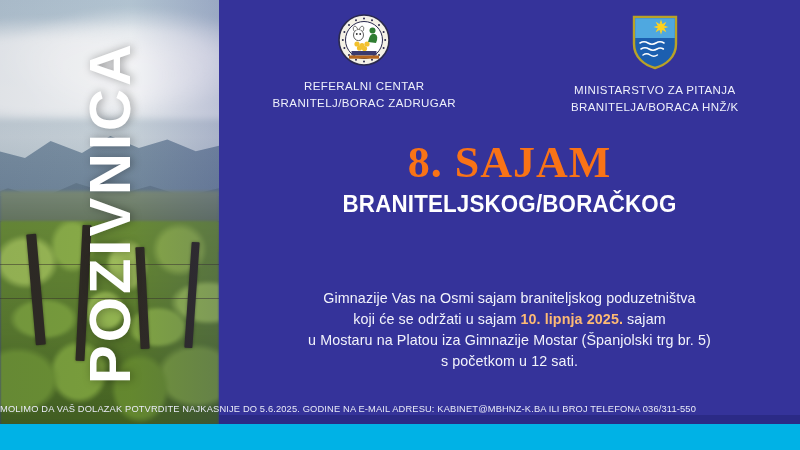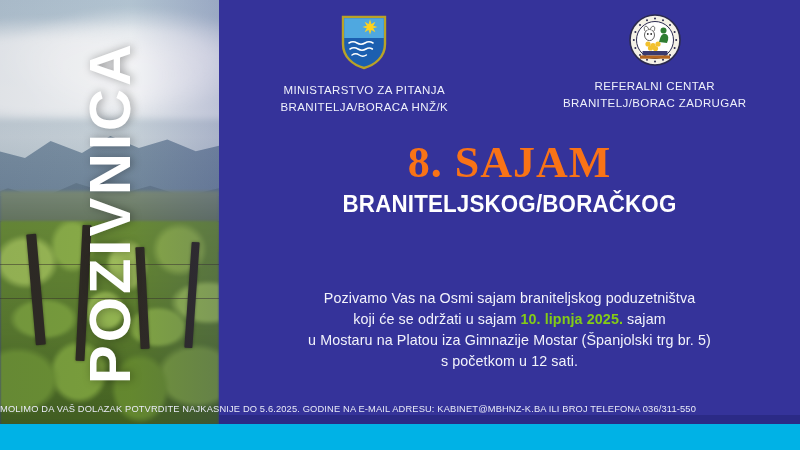--- a/index.html
+++ b/index.html
@@ -169,21 +169,21 @@
   .body-text{
     position:absolute;left:219px;top:288px;width:581px;
     text-align:center;
     color:#f2f3fb;
     font-size:14.3px;
     line-height:21px;
     font-weight:400;
     letter-spacing:.1px;
     padding:0 12px;
   }
-  .body-text b{font-weight:700;color:#84cc16;}
+  .body-text b{font-weight:700;color:#fdba74;}
 
   
   .footer-strip{
     position:absolute;left:0;top:398px;width:664px;height:22px;
     display:flex;align-items:center;justify-content:flex-start;
     z-index:5;
   }
   .footer-strip span{
     color:#e9ebf7;
     font-size:9.3px;
@@ -219,47 +219,20 @@
     <div class="post p3"></div>
     <div class="post p4"></div>
     <div class="shade"></div>
   </div>
 
   <div class="pozivnica">
     <span>POZIVNICA</span>
   </div>
 
   <div class="logos">
-
-    <div class="logo-block">
-      <span>
-        <svg class="shield" viewBox="0 0 48 56" aria-hidden="true">
-          <path d="M3 3 H45 V30 C45 43 35 51 24 54 C13 51 3 43 3 30 Z" fill="#1c5fb0" stroke="#b9a227" stroke-width="2.4"></path>
-          <path d="M4.2 4.2 H43.8 V24 H4.2 Z" fill="#4fa8e0"></path>
-          <g fill="#ffd21e">
-            <circle cx="30" cy="13" r="3.6"></circle>
-            <path d="M30 5.5 L31.3 9.6 L30 10 L28.7 9.6 Z"></path>
-            <path d="M30 20.5 L28.7 16.4 L30 16 L31.3 16.4 Z"></path>
-            <path d="M22.5 13 L26.6 11.7 L27 13 L26.6 14.3 Z"></path>
-            <path d="M37.5 13 L33.4 14.3 L33 13 L33.4 11.7 Z"></path>
-            <path d="M24.7 7.7 L28.4 10 L27.6 11 L26.3 11.3 Z"></path>
-            <path d="M35.3 18.3 L31.6 16 L32.4 15 L33.7 14.7 Z"></path>
-            <path d="M35.3 7.7 L33.7 11.3 L32.4 11 L31.6 10 Z"></path>
-            <path d="M24.7 18.3 L26.3 14.7 L27.6 15 L28.4 16 Z"></path>
-          </g>
-          <g fill="none" stroke="#ffffff" stroke-width="1.5" stroke-linecap="round">
-            <path d="M9 29 q4 -2.6 8 0 q4 2.6 8 0 q4 -2.6 8 0"></path>
-            <path d="M10 35 q4 -2.6 8 0 q4 2.6 8 0 q3.2 -2.1 6.4 0"></path>
-            <path d="M12 41 q3.6 -2.4 7.2 0 q3.6 2.4 7.2 0"></path>
-          </g>
-        </svg>
-      </span>
-      <div class="logo-caption">MINISTARSTVO ZA PITANJA
-BRANITELJA/BORACA HNŽ/K</div>
-    </div>
 
     <div class="logo-block">
       <span>
         <svg class="seal" viewBox="0 0 52 52" aria-hidden="true">
           <circle cx="26" cy="26" r="25" fill="#f4f1e6" stroke="#2b2a4e" stroke-width="1.6"></circle>
           <circle cx="26" cy="26" r="18.5" fill="#ffffff" stroke="#2b2a4e" stroke-width="1"></circle>
           <path id="sealarc" d="M26 6.5 a19.5 19.5 0 1 1 -0.1 0" fill="none"></path>
           <g fill="#2b2a4e">
             <circle cx="26" cy="4.6" r="1"></circle>
               <circle cx="34" cy="6.2" r="1"></circle>
@@ -292,29 +265,56 @@
               <circle cx="21.5" cy="34" r="2.6"></circle>
             <circle cx="26.5" cy="34.5" r="2.6"></circle>
           </g>
           <rect x="13.5" y="37" width="25" height="4.5" fill="#3a3a6e"></rect>
           <rect x="11" y="41.5" width="30" height="3.2" fill="#b3651f"></rect>
         </svg>
       </span>
       <div class="logo-caption">REFERALNI CENTAR
 BRANITELJ/BORAC ZADRUGAR</div>
     </div>
+
+    <div class="logo-block">
+      <span>
+        <svg class="shield" viewBox="0 0 48 56" aria-hidden="true">
+          <path d="M3 3 H45 V30 C45 43 35 51 24 54 C13 51 3 43 3 30 Z" fill="#1c5fb0" stroke="#b9a227" stroke-width="2.4"></path>
+          <path d="M4.2 4.2 H43.8 V24 H4.2 Z" fill="#4fa8e0"></path>
+          <g fill="#ffd21e">
+            <circle cx="30" cy="13" r="3.6"></circle>
+            <path d="M30 5.5 L31.3 9.6 L30 10 L28.7 9.6 Z"></path>
+            <path d="M30 20.5 L28.7 16.4 L30 16 L31.3 16.4 Z"></path>
+            <path d="M22.5 13 L26.6 11.7 L27 13 L26.6 14.3 Z"></path>
+            <path d="M37.5 13 L33.4 14.3 L33 13 L33.4 11.7 Z"></path>
+            <path d="M24.7 7.7 L28.4 10 L27.6 11 L26.3 11.3 Z"></path>
+            <path d="M35.3 18.3 L31.6 16 L32.4 15 L33.7 14.7 Z"></path>
+            <path d="M35.3 7.7 L33.7 11.3 L32.4 11 L31.6 10 Z"></path>
+            <path d="M24.7 18.3 L26.3 14.7 L27.6 15 L28.4 16 Z"></path>
+          </g>
+          <g fill="none" stroke="#ffffff" stroke-width="1.5" stroke-linecap="round">
+            <path d="M9 29 q4 -2.6 8 0 q4 2.6 8 0 q4 -2.6 8 0"></path>
+            <path d="M10 35 q4 -2.6 8 0 q4 2.6 8 0 q3.2 -2.1 6.4 0"></path>
+            <path d="M12 41 q3.6 -2.4 7.2 0 q3.6 2.4 7.2 0"></path>
+          </g>
+        </svg>
+      </span>
+      <div class="logo-caption">MINISTARSTVO ZA PITANJA
+BRANITELJA/BORACA HNŽ/K</div>
+    </div>
   </div>
 
   <div class="headline">
     <div class="h-main">8. SAJAM</div>
     <div class="h-sub">BRANITELJSKOG/BORAČKOG</div>
   </div>
 
   <div class="body-text">
-    <div>Pozivamo Vas na Osmi sajam braniteljskog poduzetništva</div>
+    <div>Gimnazije Vas na Osmi sajam braniteljskog poduzetništva</div>
     <div><span>koji će se održati u sajam </span><b>10. lipnja 2025.</b><span> sajam</span></div>
     <div>u Mostaru na Platou iza Gimnazije Mostar (Španjolski trg br. 5)</div>
     <div>s početkom u 12 sati.</div>
   </div>
 
   <div class="footer-strip">
     <span>MOLIMO DA VAŠ DOLAZAK POTVRDITE NAJKASNIJE DO 5.6.2025. GODINE NA E-MAIL ADRESU: KABINET@MBHNZ-K.BA ILI BROJ TELEFONA 036/311-550</span>
   </div>
   <div class="blue-rule"></div>
   <div class="cyan-bar"></div>

